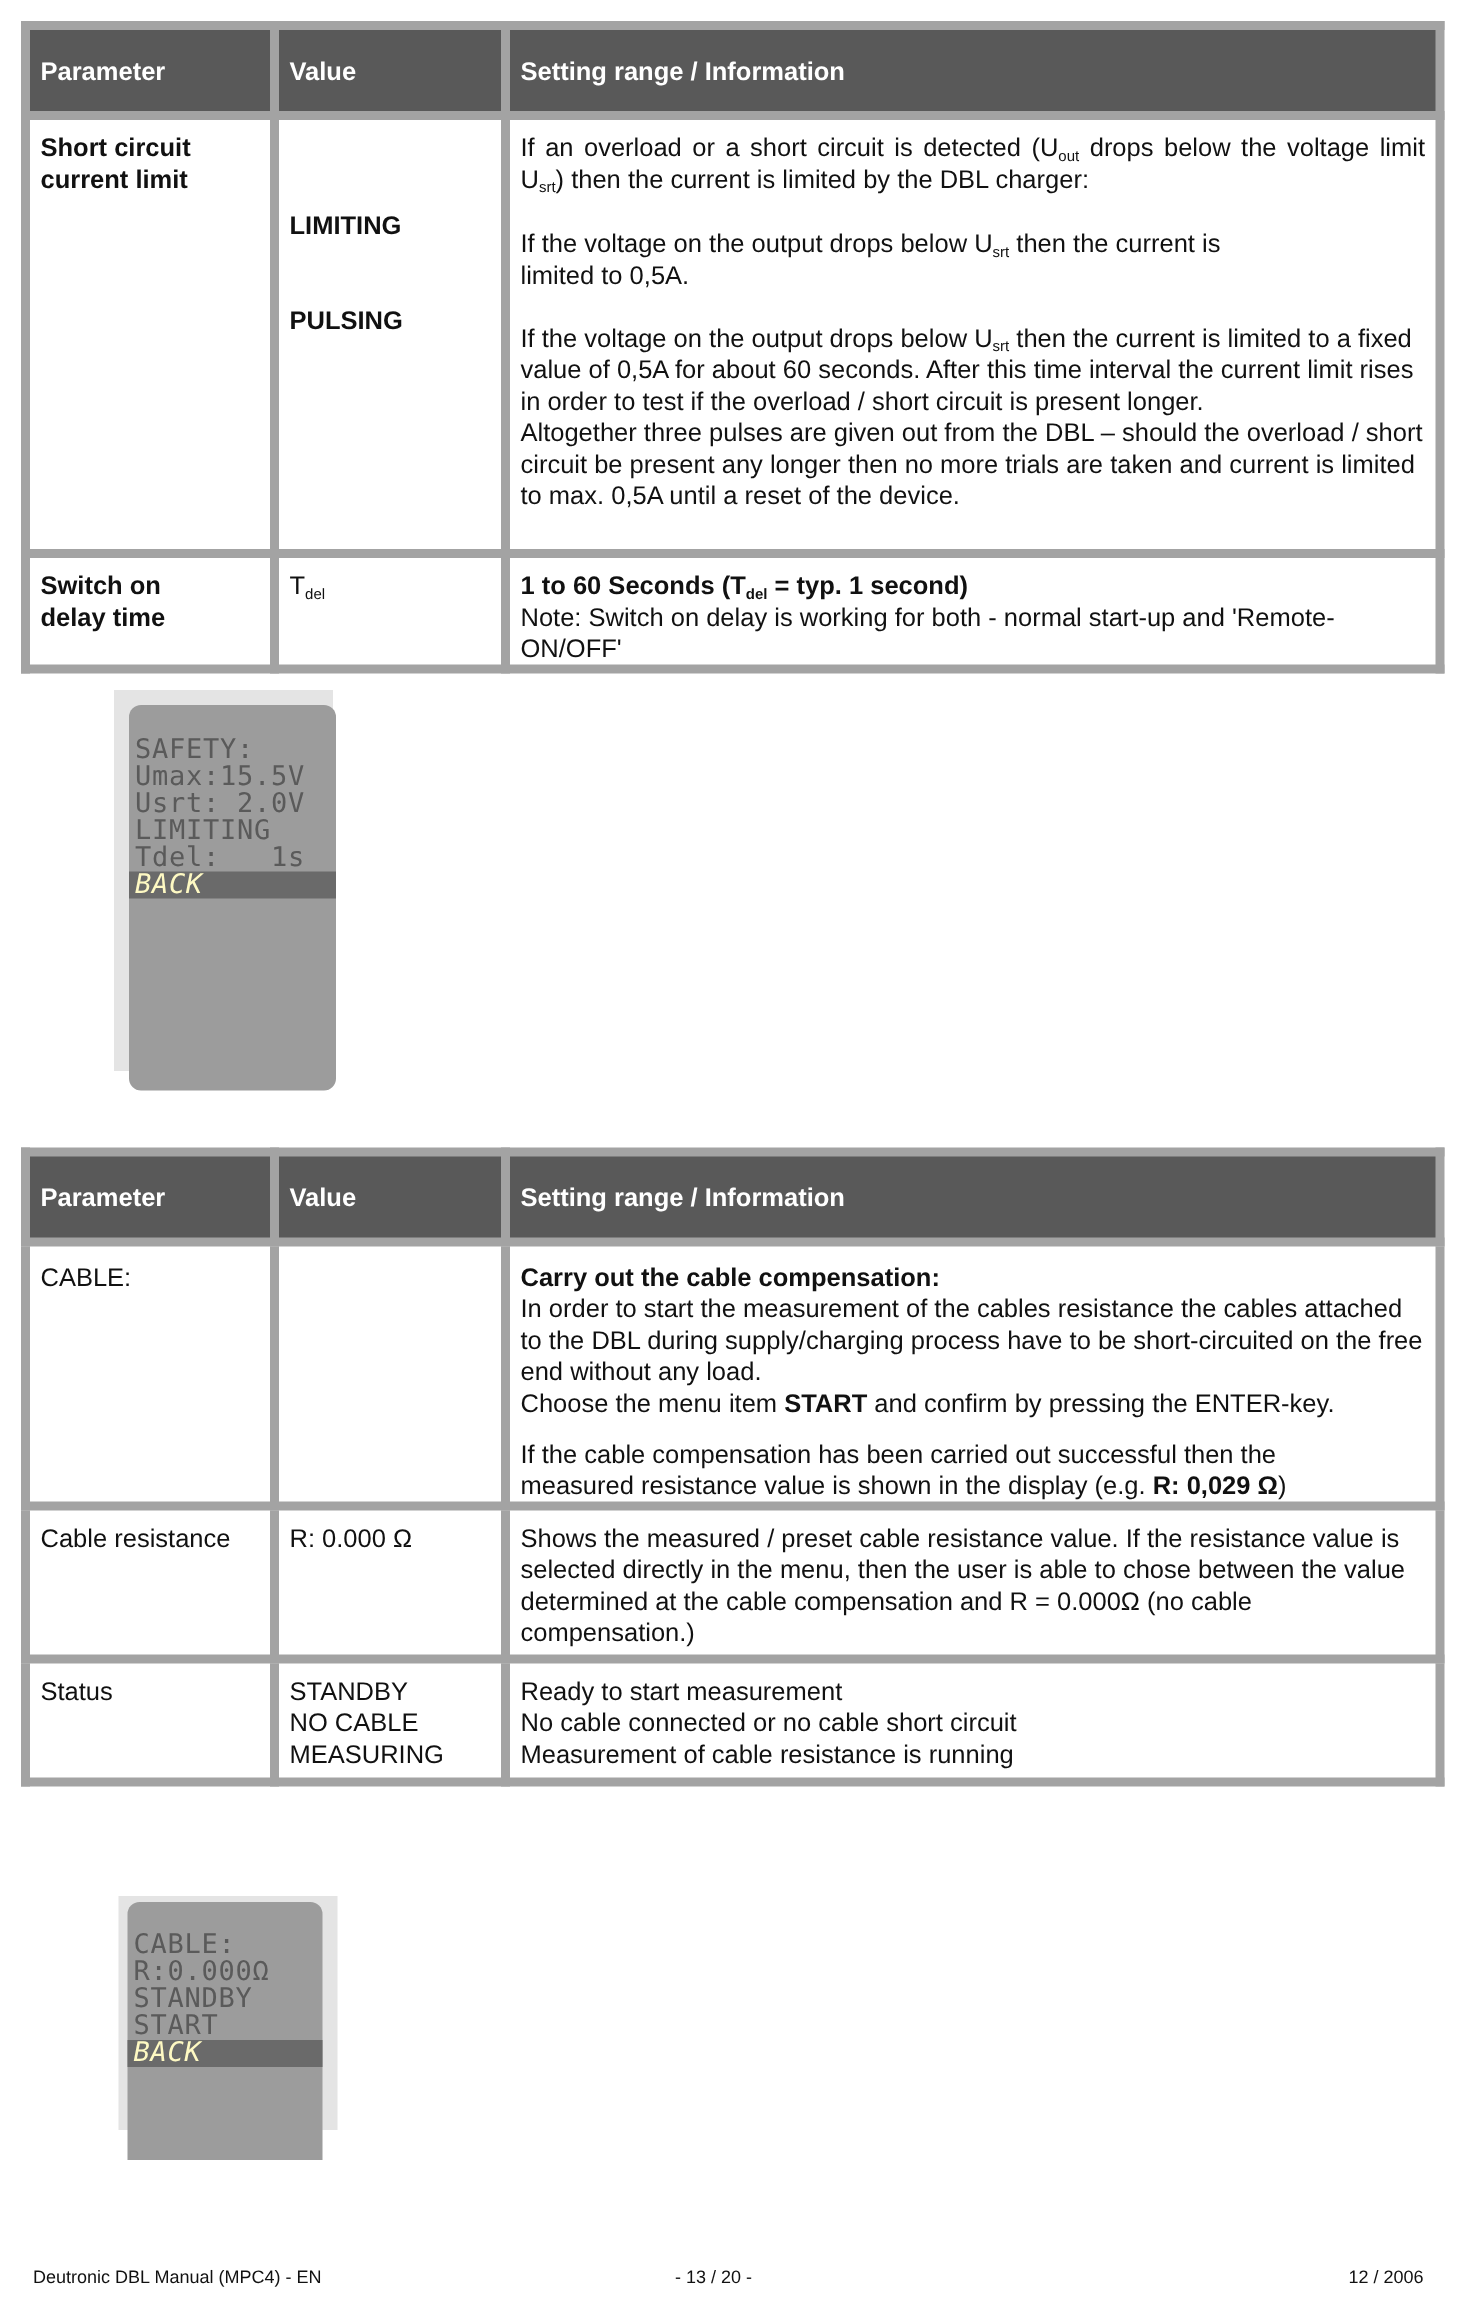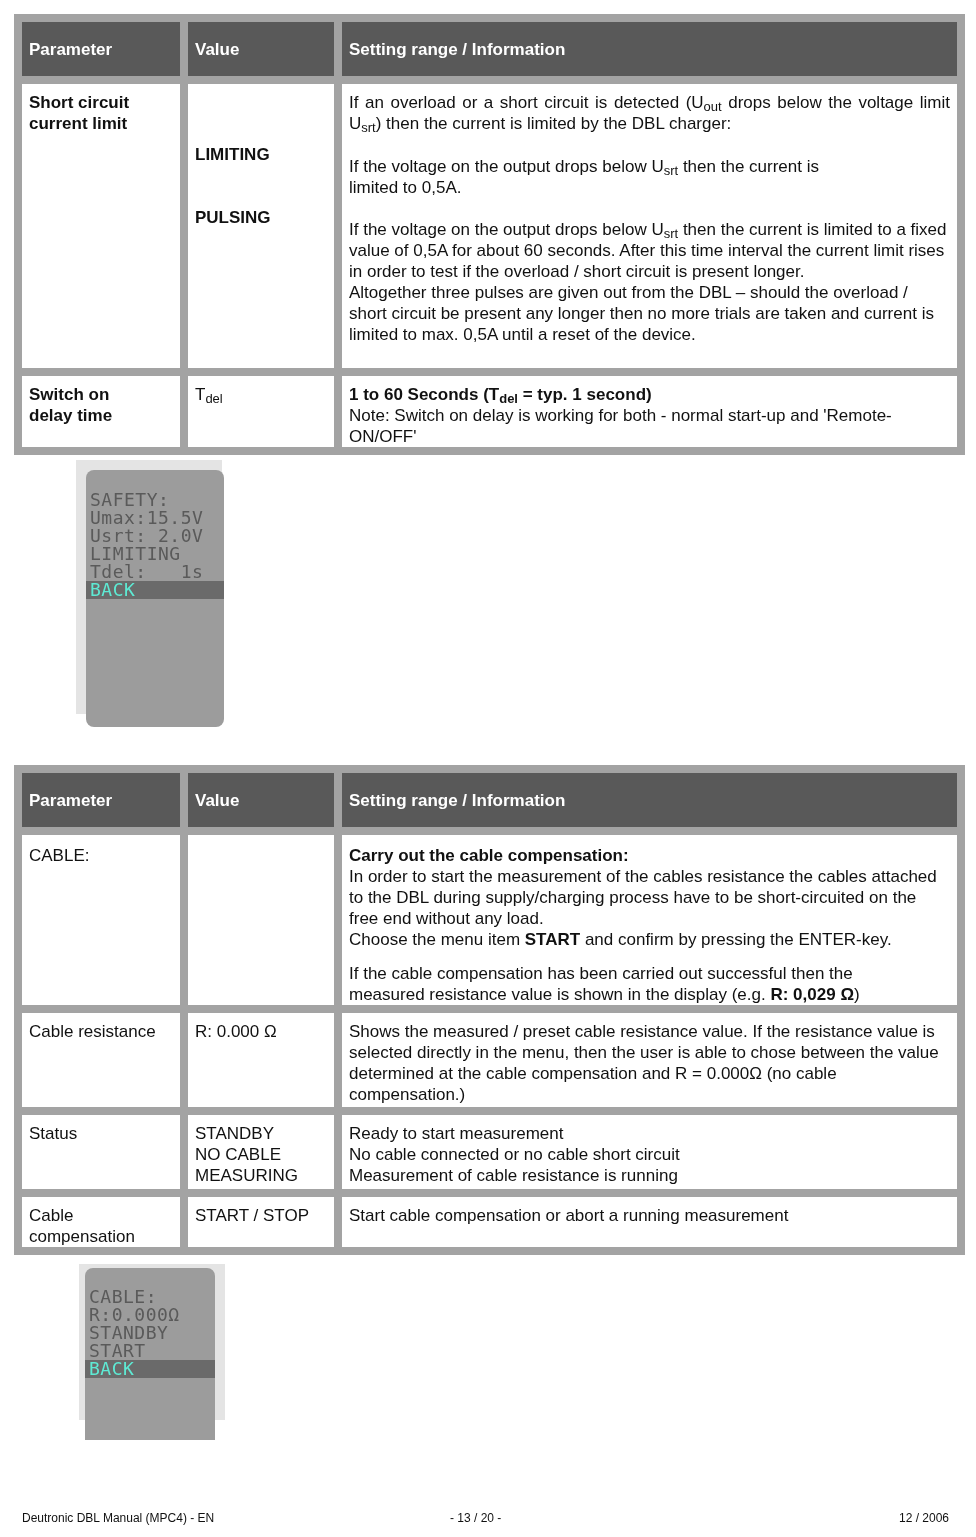--- a/index.html
+++ b/index.html
@@ -1,30 +1,30 @@
 <!DOCTYPE html>
 <html><head>
 <meta charset="utf-8">
 <style>
   html, body { margin: 0; padding: 0; background: #ffffff; }
   body { width: 976px; height: 1537px; position: relative; overflow: hidden;
          font-family: "Liberation Sans", sans-serif; color: #111; }
   table.spec { position: absolute; left: 14px; width: 943px; border-collapse: collapse;
                font-size: 17px; line-height: 21px; table-layout: fixed; }
-  table.spec td, table.spec th { border: 8px solid #a3a3a3; vertical-align: top; padding: 0 7px; text-align: left; }
+  table.spec td, table.spec th { border: 6px solid #a3a3a3; vertical-align: top; padding: 0 7px; text-align: left; }
   table.spec th { background: #595959; color: #fff; font-weight: bold; height: 54px; vertical-align: middle; padding-top: 0; }
   col.c1 { width: 166px; } col.c2 { width: 154px; } col.c3 { width: 623px; }
   .b { font-weight: bold; }
-  sub { font-size: 13px; vertical-align: -3px; line-height: 0; }
+  sub { font-size: 10px; vertical-align: -3px; line-height: 0; }
   .gap { height: 21px; }
   .lcd-frame { position: absolute; background: #e4e4e4; }
   .lcd { position: absolute; background: #9c9c9c; border-radius: 8px; }
   .lcd-line { font-family: "DejaVu Sans Mono", monospace; font-size: 18px; line-height: 18px;
               color: #5a5a5a; white-space: pre; padding-left: 4px; height: 18px; letter-spacing: 0.5px; }
-  .lcd-line.sel { background: #6a6a6a; color: #5eead4; }
+  .lcd-line.sel { background: #6a6a6a; color: #fef9c3; font-style: italic; }
   .footer { position: absolute; top: 1511px; font-size: 12px; color: #111; }
 </style>
 </head>
 <body>
 
 <table class="spec" style="top:14px;">
   <colgroup>
       <col class="c1">
       <col class="c2">
       <col class="c3">
@@ -113,27 +113,20 @@
       <div>STANDBY</div>
       <div>NO CABLE</div>
       <div>MEASURING</div>
     </td>
     <td style="padding-top:8px;">
       <div>Ready to start measurement</div>
       <div>No cable connected or no cable short circuit</div>
       <div>Measurement of cable resistance is running</div>
     </td>
   </tr>
-  <tr style="height:58px;">
-    <td style="padding-top:8px;">
-          <span style="display:block;width:110px;">Cable compensation</span>
-        </td>
-    <td style="padding-top:8px;"><span>START / STOP</span></td>
-    <td style="padding-top:8px;"><span>Start cable compensation or abort a running measurement</span></td>
-  </tr>
 </tbody>
   </table>
 
 <div class="lcd-frame" style="left:79px; top:1264px; width:146px; height:156px;">
   <div class="lcd" style="left:6px; top:4px; width:130px; height:152px; padding-top:20px; border-bottom-left-radius:0; border-bottom-right-radius:0;">
     <div class="lcd-line">CABLE:</div>
     <div class="lcd-line">R:0.000Ω</div>
     <div class="lcd-line">STANDBY</div>
     <div class="lcd-line">START</div>
     <div class="lcd-line sel">BACK</div>

